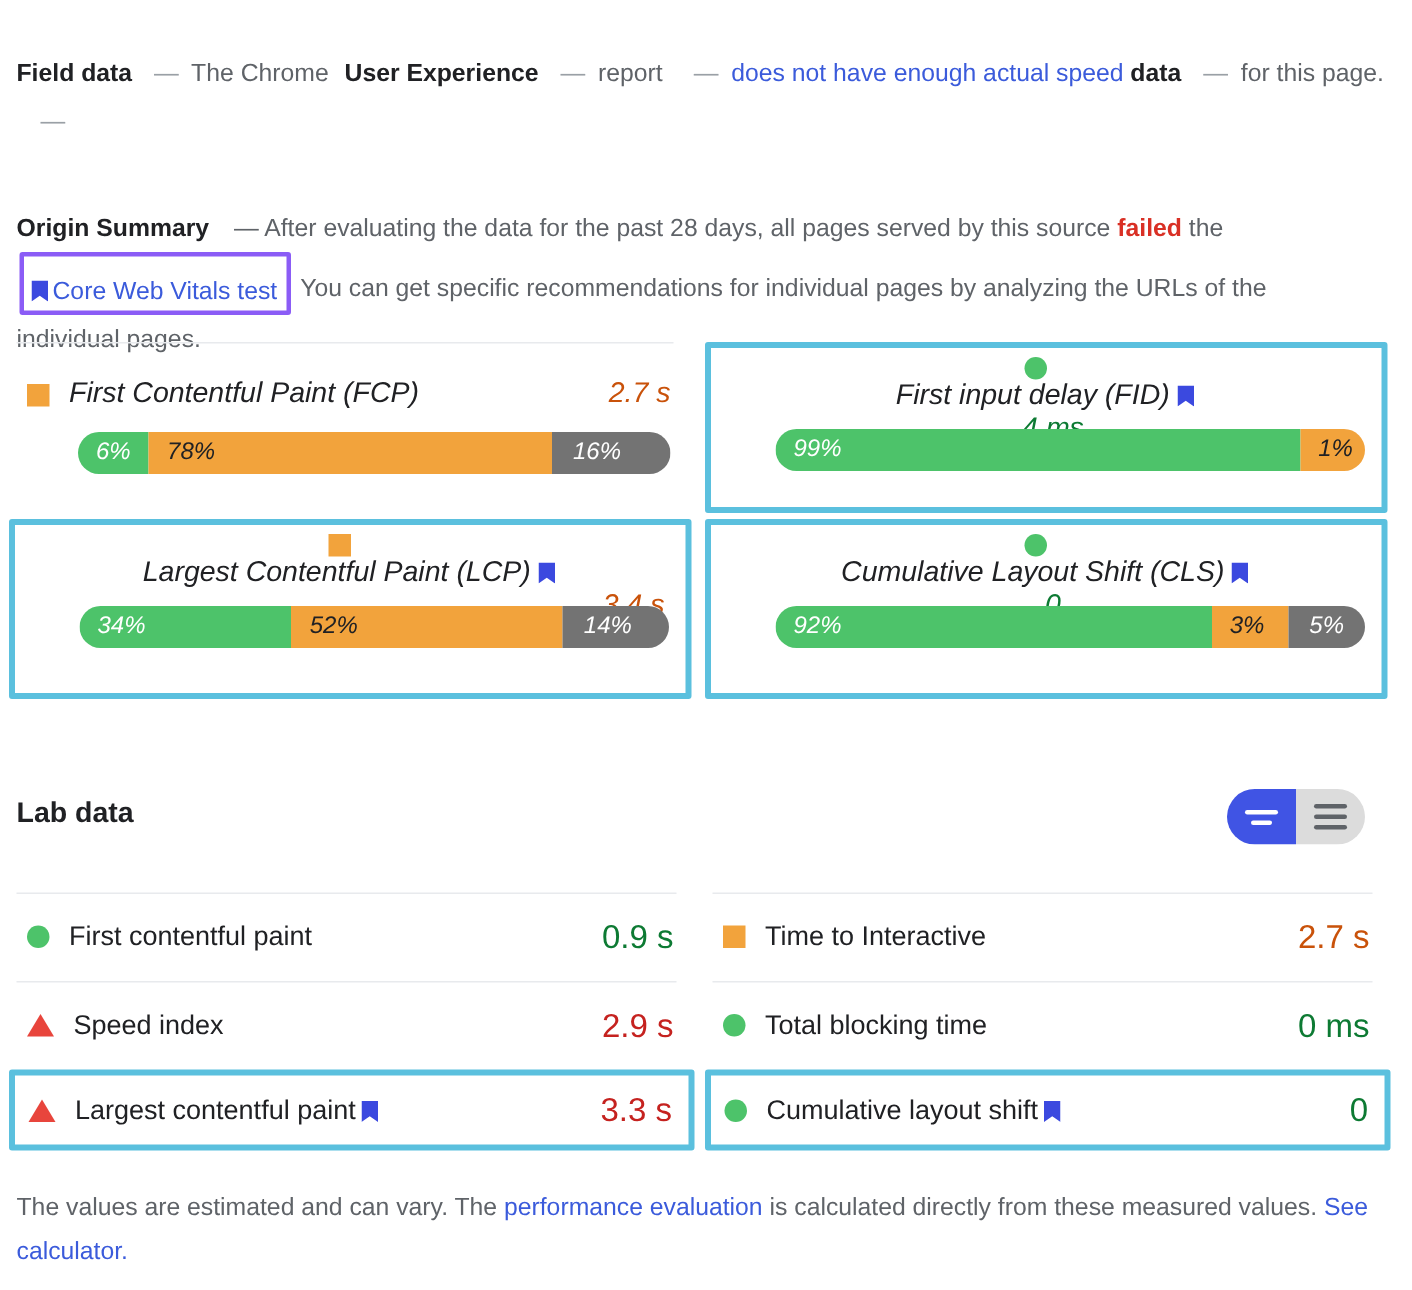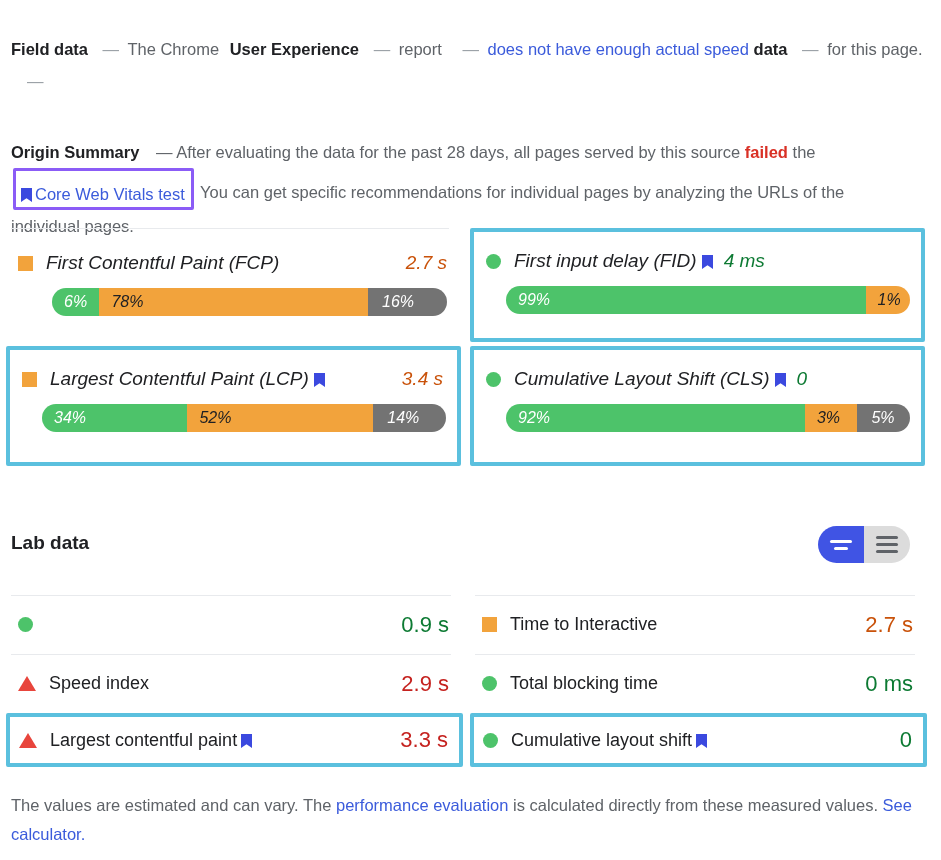--- a/index.html
+++ b/index.html
@@ -122,21 +122,21 @@
     left: 0; right: 0; top: 0;
   }
   .metric-head {
     display: flex;
     align-items: center;
     padding: 0 14px 0 12px;
     height: 46px;
   }
   .fcell.row0 .metric-head { margin-top: 12px; }
   .fcell.row1 .metric-head { margin-top: 10px; }
-  .fcell.hl .metric-head { margin-top: 6px; }
+  .fcell.hl .metric-head { margin-top: 6px; flex-direction: column; }
 
   .shape {
     flex: 0 0 auto;
     margin-right: 13px;
   }
   .shape.square {
     width: 15px; height: 15px;
     background: #f2a33c;
   }
   .shape.circle {
@@ -163,21 +163,21 @@
   }
   .v-orange { color: #c9520a; }
   .v-green  { color: #0d7a33; margin-left: 11px; }
   .v-red    { color: #c5221f; }
 
   
   .dist-wrap {
     padding: 0 14px 0 46px;
     margin-top: 2px;
   }
-  .fcell.hl .dist-wrap { padding-right: 11px; padding-left: 32px; }
+  .fcell.hl .dist-wrap { padding-right: 11px; padding-left: 43px; }
   .dist {
     display: flex;
     height: 28px;
     border-radius: 14px;
     overflow: hidden;
   }
   .seg {
     display: flex;
     align-items: center;
     height: 28px;
@@ -438,20 +438,21 @@
       <div class="vt-bar we"></div>
     </div>
   </div>
 
   <div class="lab-grid">
 
     <div class="lcell col0 row0">
       <div class="divider"></div>
       <div class="lab-row">
         <div class="shape circle"></div>
+        <div class="lab-label">First contentful paint</div>
         <div class="lab-value v-green">0.9 s</div>
       </div>
     </div>
 
     <div class="lcell col1 row0">
       <div class="divider"></div>
       <div class="lab-row">
         <div class="shape square"></div>
         <div class="lab-label">Time to Interactive</div>
         <div class="lab-value v-orange">2.7 s</div>

